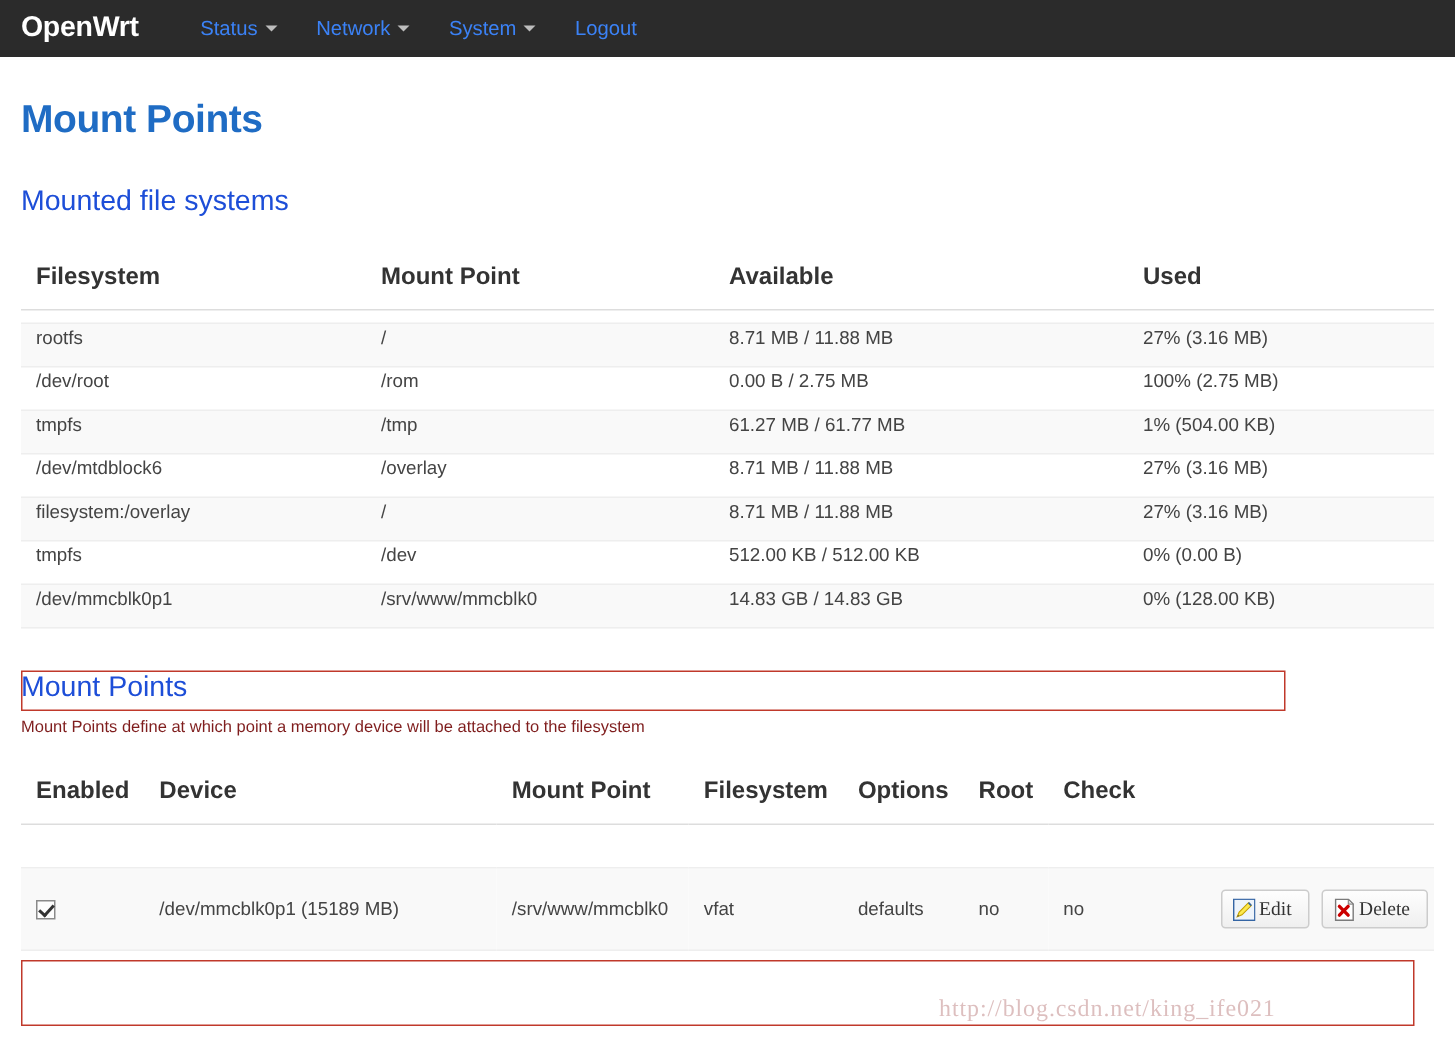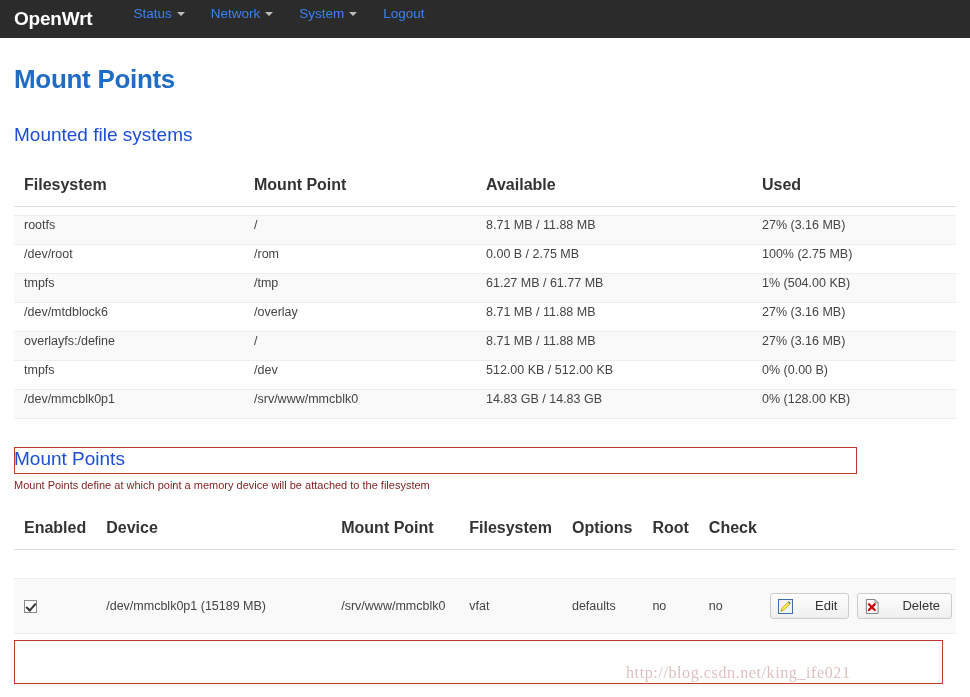--- a/index.html
+++ b/index.html
@@ -9,21 +9,20 @@
     background: #ffffff;
     font-family: "Liberation Sans", sans-serif;
     overflow: hidden;
   }
 
   
   #navbar {
     height: 38px;
     background: #2b2b2b;
     display: flex;
-    align-items: center;
     padding: 0 12px 0 14px;
     width: 100%;
   }
   #brand {
     color: #ffffff;
     font-size: 19px;
     font-weight: bold;
     letter-spacing: -0.2px;
     margin-right: 28px;
     line-height: 38px;
@@ -130,30 +129,31 @@
     border: solid #333333;
     border-width: 0 2px 2px 0;
     transform: rotate(42deg);
   }
 
   
   .actions { text-align: right; white-space: nowrap; }
   .btn {
     display: inline-flex;
     align-items: center;
-    gap: 22px;
+    gap: 2px;
     background: linear-gradient(#fefefe, #efefef);
     border: 1px solid #cccccc;
     border-radius: 3px;
     padding: 4px 11px 4px 7px;
     font-size: 13px;
     color: #333333;
     cursor: pointer;
     margin-left: 8px;
     line-height: 16px;
+    font-family: Liberation Serif, serif;
   }
   .btn svg { display: block; }
 
   
   .annot {
     position: absolute;
     border: 1.5px solid #c0392b;
     pointer-events: none;
     z-index: 40;
   }
@@ -235,21 +235,21 @@
             <td>61.27 MB / 61.77 MB</td>
             <td>1% (504.00 KB)</td>
           </tr>
           <tr class="even">
             <td>/dev/mtdblock6</td>
             <td>/overlay</td>
             <td>8.71 MB / 11.88 MB</td>
             <td>27% (3.16 MB)</td>
           </tr>
           <tr class="odd">
-            <td>overlayfs:/define</td>
+            <td>filesystem:/overlay</td>
             <td>/</td>
             <td>8.71 MB / 11.88 MB</td>
             <td>27% (3.16 MB)</td>
           </tr>
           <tr class="even">
             <td>tmpfs</td>
             <td>/dev</td>
             <td>512.00 KB / 512.00 KB</td>
             <td>0% (0.00 B)</td>
           </tr>

